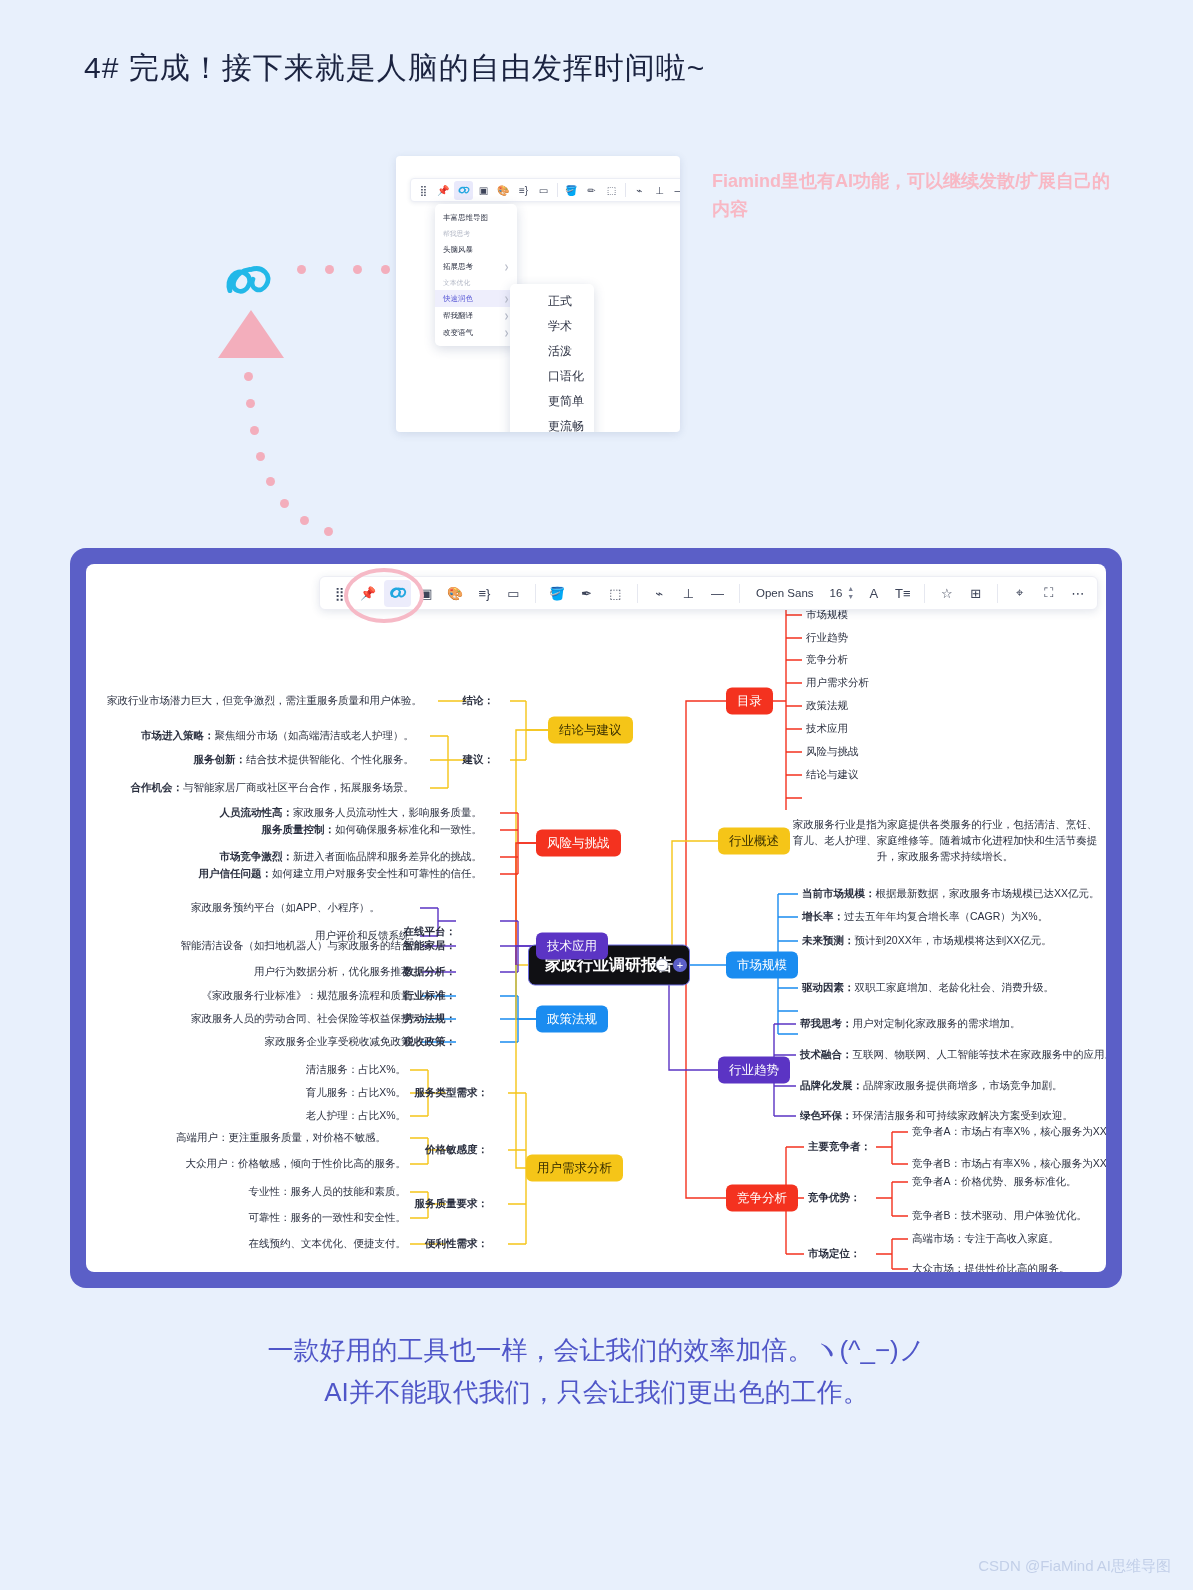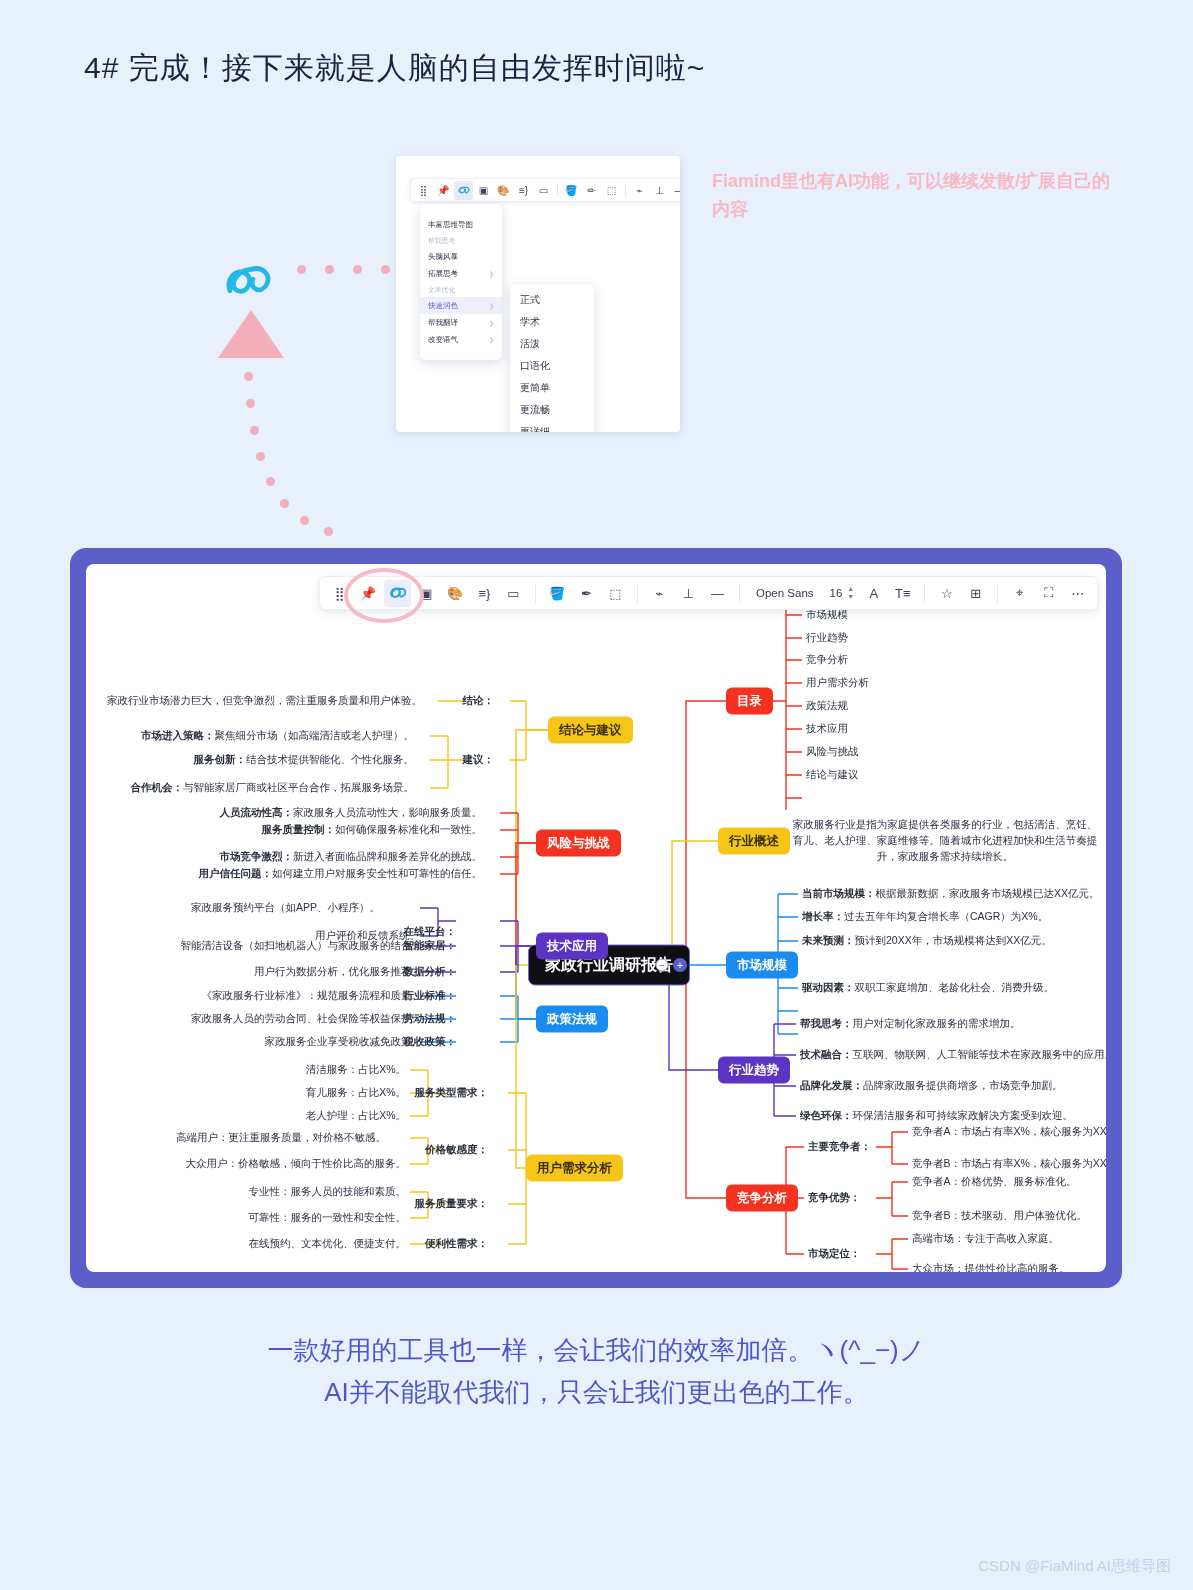--- a/index.html
+++ b/index.html
@@ -31,34 +31,34 @@
   .st-ic{
     width:19px; height:19px; display:flex; align-items:center; justify-content:center;
     font-size:10px; color:#3d4459; border-radius:3px; position:relative;
   }
   .st-ic.sel{ background:#e9e9fb; }
   .st-ic.purple{ color:#5b5bd6; }
   .st-ic.cyan{ color:#22a7e0; }
   .st-sep{ width:1px; height:14px; background:#e4e6ef; margin:0 3px; }
 
   .menu{
-    position:absolute; left:24px; top:48px; width:82px;
+    position:absolute; left:39px; top:48px; width:82px;
     background:#fff; border-radius:5px; box-shadow:0 3px 12px rgba(40,60,110,.18);
-    padding:12px 0;
+    padding:5px 0;
   }
   .mi{ font-size:7.5px; color:#2e3344; padding:3.5px 8px; display:flex; align-items:center; justify-content:space-between; }
   .mi.sec{ color:#b3b8c6; font-size:6.8px; padding:3px 8px 2px; }
   .mi.act{ background:#eeeefc; color:#5b5bd6; }
   .mi .ar{ font-size:6px; color:#b9bdc9; }
   .submenu{
     position:absolute; left:114px; top:128px; width:84px;
     background:#fff; border-radius:5px; box-shadow:0 3px 12px rgba(40,60,110,.18);
     padding:5px 0;
   }
-  .sbi{ font-size:10px; color:#2e3344; padding:4px 10px; }
+  .sbi{ font-size:12px; color:#2e3344; padding:4px 10px;margin-left:28px; }
 
   
   .pink-note{
     position:absolute; left:712px; top:168px; width:400px;
     font-size:18px; font-weight:bold; color:#f8b8c4; line-height:1.55;
   }
 
   
   .logo-mark{ position:absolute; left:222px; top:258px; width:58px; height:48px; }
   .tri{
@@ -95,21 +95,21 @@
   .mt-spin{ display:flex; flex-direction:column; gap:2px; font-size:7px; color:#7a8093; line-height:.8; margin-right:4px;}
   .highlight-ring{
     position:absolute; left:258px; top:4px; width:80px; height:55px;
     border:4px solid #f6b9c6; border-radius:50%; z-index:7; pointer-events:none;
   }
 
   
   .map{ position:absolute; inset:0; }
   .node{
     position:absolute; border-radius:6px; padding:5px 11px;
-    font-size:12.5px; font-weight:bold; color:#fff; white-space:nowrap;
+    font-size:12.5px; font-weight:normal; color:#fff; white-space:nowrap;
     transform:translateY(-50%);
   }
   .central{
     position:absolute; left:527px; top:949px; transform:translate(0,-50%);
     background:#101014; color:#fff; font-size:16px; font-weight:bold;
     padding:9px 16px; border-radius:7px; border:1.5px solid #6a6ae0; white-space:nowrap;
   }
   .lbl{
     position:absolute; font-size:10.5px; color:#2b3040; white-space:nowrap;
     transform:translateY(-50%);

